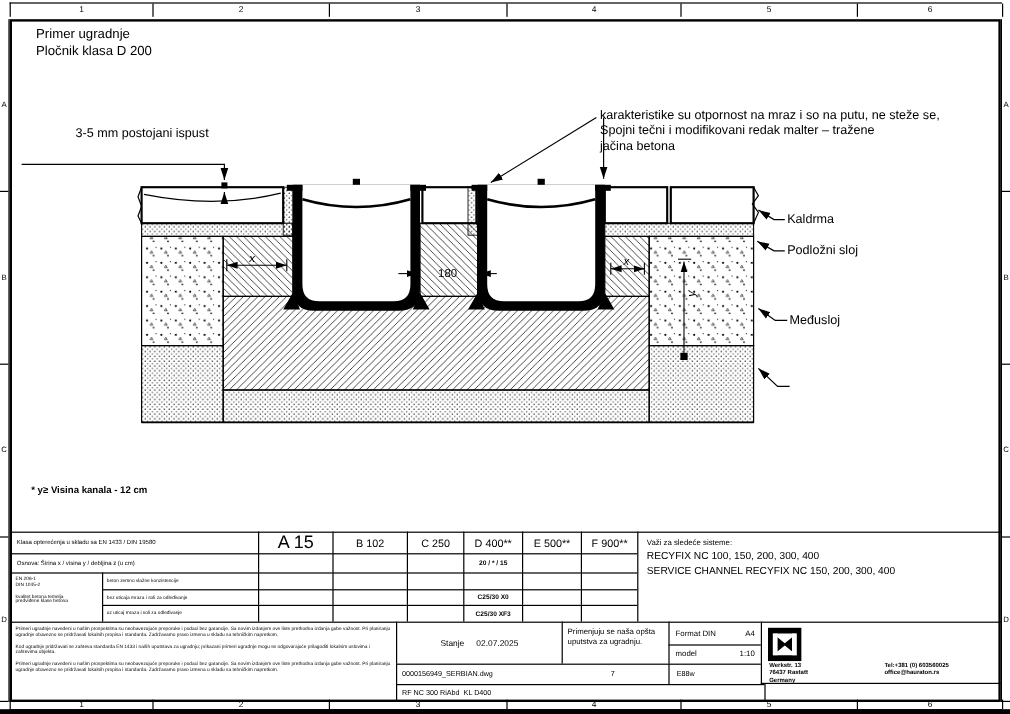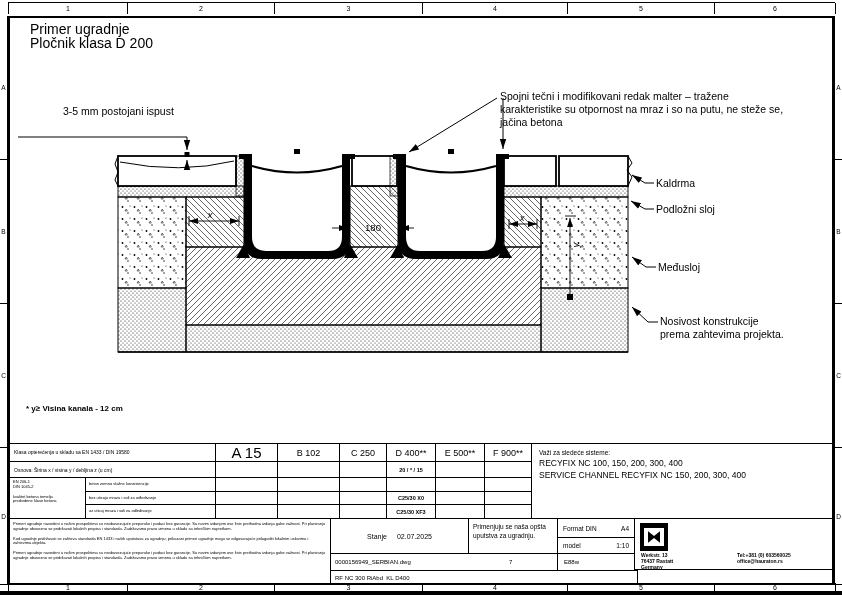--- a/index.html
+++ b/index.html
@@ -163,40 +163,36 @@
       <rect x="567" y="294" width="6" height="6" fill="#000" stroke="none"></rect>
     </g>
     <g fill="#000">
       <text x="210" y="218" font-size="9.5" font-style="italic" text-anchor="middle">x</text>
       <text x="373" y="231" font-size="9.5" text-anchor="middle">180</text>
       <text x="522" y="221" font-size="9.5" font-style="italic" text-anchor="middle">x</text>
       <text transform="translate(579,245) rotate(-90)" font-size="9.5" font-style="italic" text-anchor="middle">y</text>
     </g>
   </svg>
 
-  <div class="abs" style="left:30px;top:22px;font-size:14px;line-height:14px;">
+  <div class="abs" style="left:30px;top:22px;font-size:11px;line-height:14px;">
     <div>Primer ugradnje</div>
     <div>Pločnik klasa D 200</div>
   </div>
 
   <div class="abs" style="left:63px;top:105px;font-size:10.5px;">3-5 mm postojani ispust</div>
 
   <div class="abs" style="left:500px;top:90px;font-size:10.5px;line-height:13px;width:330px;">
+    <div>karakteristike su otpornost na mraz i so na putu, ne steže se,</div>
     <div>Spojni tečni i modifikovani redak malter – tražene</div>
-    <div>karakteristike su otpornost na mraz i so na putu, ne steže se,</div>
     <div>jačina betona</div>
   </div>
 
   <div class="abs" style="left:656px;top:177px;font-size:10.5px;">Kaldrma</div>
   <div class="abs" style="left:656px;top:203px;font-size:10.5px;">Podložni sloj</div>
   <div class="abs" style="left:658px;top:261px;font-size:10.5px;">Međusloj</div>
-  <div class="abs" style="left:660px;top:315px;font-size:10.5px;line-height:13px;">
-    <div>Nosivost konstrukcije</div>
-    <div>prema zahtevima projekta.</div>
-  </div>
 
   <div class="abs" style="left:26px;top:404px;font-size:8px;font-weight:bold;">* y≥ Visina kanala - 12 cm</div>
 
   <div class="cell tiny" style="left:9px;top:443px;width:206px;height:18px;padding:5px 0 0 4px;">
     <span>Klasa opterećenja u skladu sa EN 1433 / DIN 19580</span>
   </div>
   <div class="cell" style="left:215px;top:443px;width:62px;height:18px;font-size:15px;display:flex;align-items:center;justify-content:center;">
       <span>A 15</span>
     </div>
   <div class="cell" style="left:277px;top:443px;width:62px;height:18px;font-size:9px;display:flex;align-items:center;justify-content:center;">

